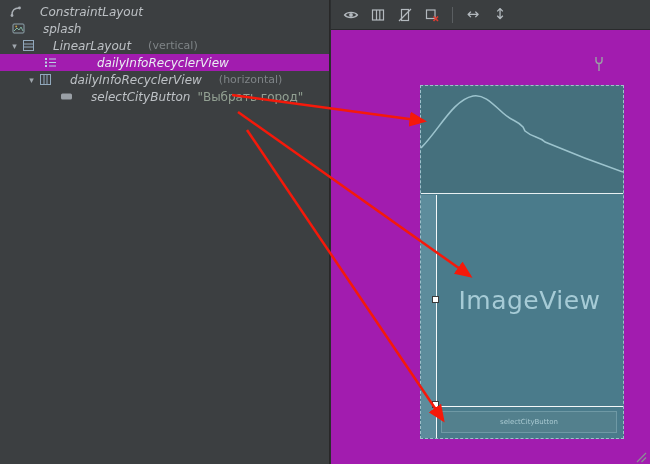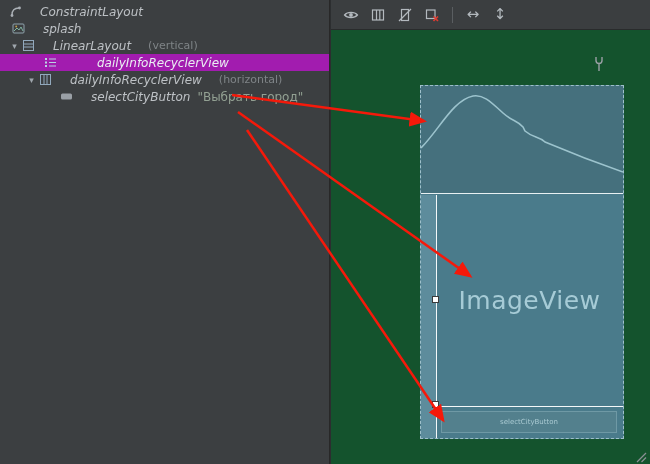--- a/index.html
+++ b/index.html
@@ -30,21 +30,21 @@
   
   .toolbar{
     position:absolute;left:331px;top:0;width:319px;height:30px;
     background:#3b3e40;border-bottom:1px solid #292b2c;box-sizing:border-box;
     display:flex;align-items:center;padding-left:11px;gap:9px;
   }
   .tb-icon{width:18px;height:18px;display:flex;align-items:center;justify-content:center;color:#b3b9be;cursor:default;}
   .tb-sep{width:1px;height:16px;background:#5a5e61;margin:0 2px;}
   .tb-glyph{font-size:15px;line-height:1;color:#b3b9be;}
   
-  .surface{position:absolute;left:331px;top:30px;width:319px;height:434px;background:#14532d;}
+  .surface{position:absolute;left:331px;top:30px;width:319px;height:434px;background:#a21caf;}
   .wrench{position:absolute;right:44px;top:26px;width:14px;height:16px;}
   .resize{position:absolute;right:3px;bottom:3px;width:13px;height:13px;}
   
   .phone{
     position:absolute;left:89px;top:55px;width:202px;height:352px;
     background:#4a7b8b;border:1px dashed #9fc0ca;box-sizing:content-box;
   }
   .band{
     position:absolute;left:0;top:0;width:202px;height:108px;
     background:#45707d;border-bottom:1px solid #e8f0f2;box-sizing:border-box;

